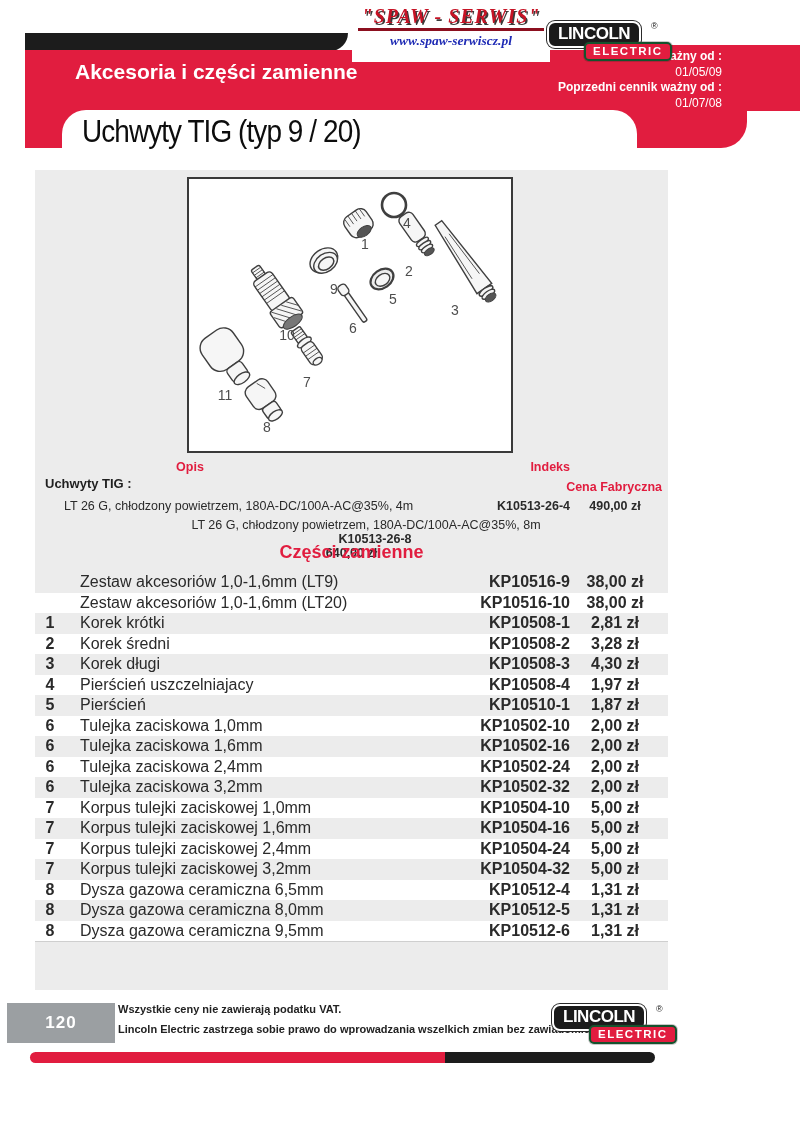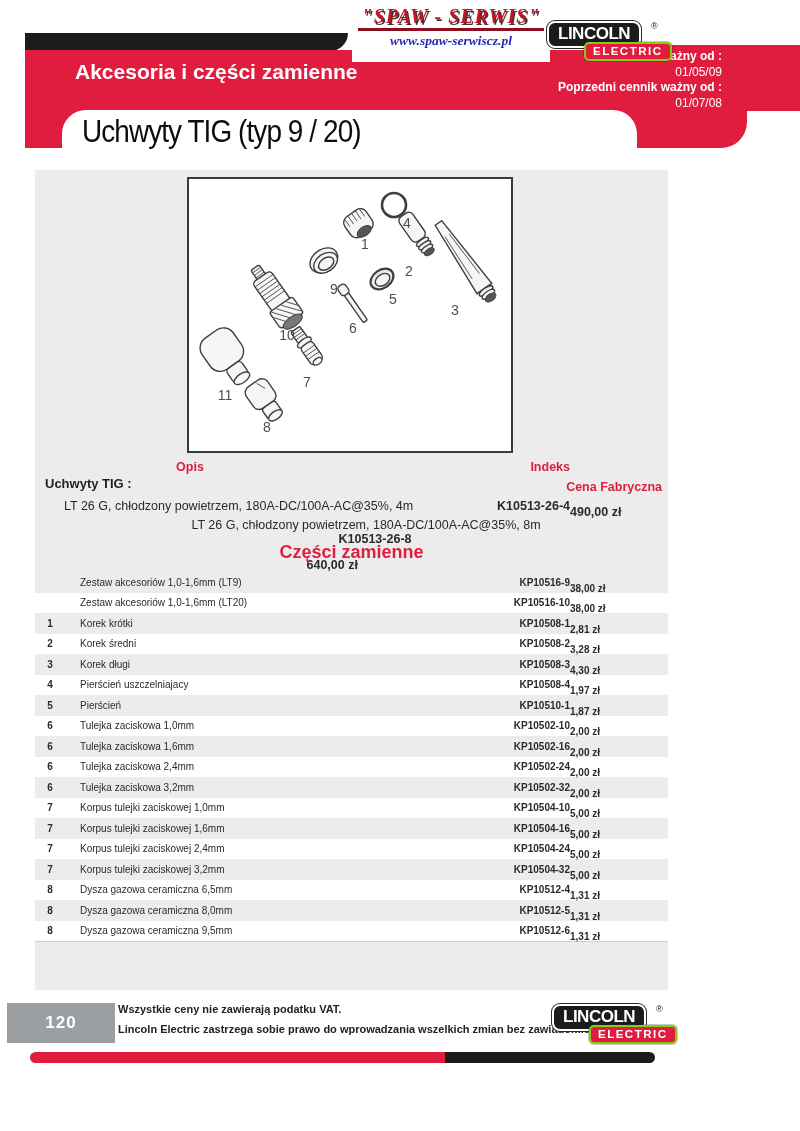--- a/index.html
+++ b/index.html
@@ -25,21 +25,21 @@
   .spaw-rule { height:3px; background:#8c0f1f; margin:0 6px 2px 6px; }
   .spaw-url { font-family:"Liberation Serif", serif; font-style:italic; font-weight:700;
               font-size:13.5px; color:#1f2bb5; }
 
   .lincoln { position:absolute; z-index:6; width:120px; height:46px; }
   .lnc-black { position:absolute; left:0; top:0; background:#1b1b1b; color:#fff;
                border:2px solid #fff; box-shadow:0 0 0 1px #2a2a2a; border-radius:8px;
                font-weight:700; font-size:17px; letter-spacing:-0.5px; padding:1px 9px 2px 9px; }
   .lnc-reg { position:absolute; left:104px; top:0px; font-size:9px; color:#1b1b1b; }
   .lnc-red { position:absolute; left:37px; top:21px; background:#e11d3f; color:#fff;
-             border:2px solid #84cc16; box-shadow:0 0 0 1px rgba(40,40,40,.25); border-radius:5px;
+             border:2px solid #14532d; box-shadow:0 0 0 1px rgba(40,40,40,.25); border-radius:5px;
              font-weight:700; font-size:11.5px; letter-spacing:1.5px; padding:0 7px; line-height:15px; }
   #logo-top { left:547px; top:21px; }
   #logo-bottom { left:552px; top:1004px; }
 
   .white-tab { position:absolute; left:62px; top:110px; width:575px; height:40px;
                background:#fff; border-radius:24px 24px 0 0; z-index:3; }
   .page-title { position:absolute; left:20px; top:4px; font-size:31px; font-weight:400; color:#0d0d0d;
                 letter-spacing:-1px; transform:scaleX(0.9); transform-origin:left center; white-space:nowrap; }
 
   
@@ -56,28 +56,28 @@
   .th-opis { position:absolute; left:90px; width:130px; text-align:center; }
   .th-idx  { position:absolute; left:415px; width:120px; text-align:right; }
   .th-cena { position:absolute; left:527px; width:100px; text-align:right;margin-top:20px; }
 
   .group-title { position:absolute; left:10px; top:306px; font-size:13px; font-weight:700; color:#1f1f1f; }
 
   .trow { position:absolute; left:0; width:100%; height:22px; display:flex; align-items:center;
           font-size:12.5px; color:#2a2a2a; }
   .trow .c-desc { flex:1; padding-left:29px; }
   .c-idx2  { width:120px; text-align:right; font-weight:700; }
-  .c-price2{ width:90px; text-align:left; font-weight:700; padding-right:0;margin-top:12px; }
+  .c-price2{ width:90px; text-align:center; font-weight:700; padding-right:0; }
   .pad-r { width:8px; }
 
   .spare-title { position:absolute; top:372px; left:0; width:100%; text-align:center;
                  color:#e11d3f; font-size:18px; font-weight:700; }
 
   .rows { position:absolute; top:402px; left:0; width:100%; border-bottom:1px solid #cfcfcf; }
-  .prow { display:flex; align-items:center; height:20.5px; font-size:10px; color:#2a2a2a; }
+  .prow { display:flex; align-items:center; height:20.5px; font-size:16px; color:#2a2a2a; }
   .prow.white { background:#fff; }
   .c-num  { width:30px; text-align:center; font-weight:700; }
   .c-desc2{ flex:1; padding-left:15px; }
 
   
   .pagenum-box { position:absolute; left:7px; top:1003px; width:108px; height:40px; background:#9b9fa2;
                  color:#fff; font-size:17px; font-weight:700; letter-spacing:1px;
                  display:flex; align-items:center; justify-content:center; }
   .foot-note { position:absolute; left:118px; font-size:11px; font-weight:700; color:#222; }
   #note1 { top:1003px; }

